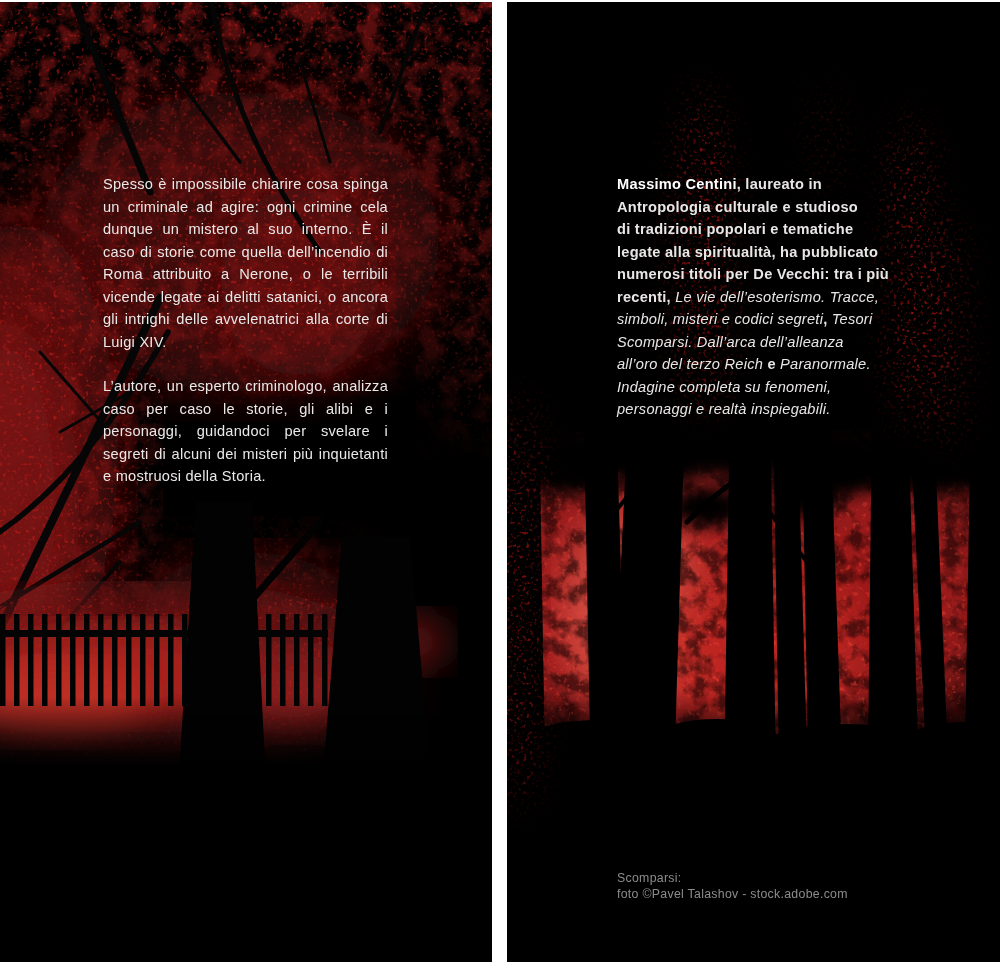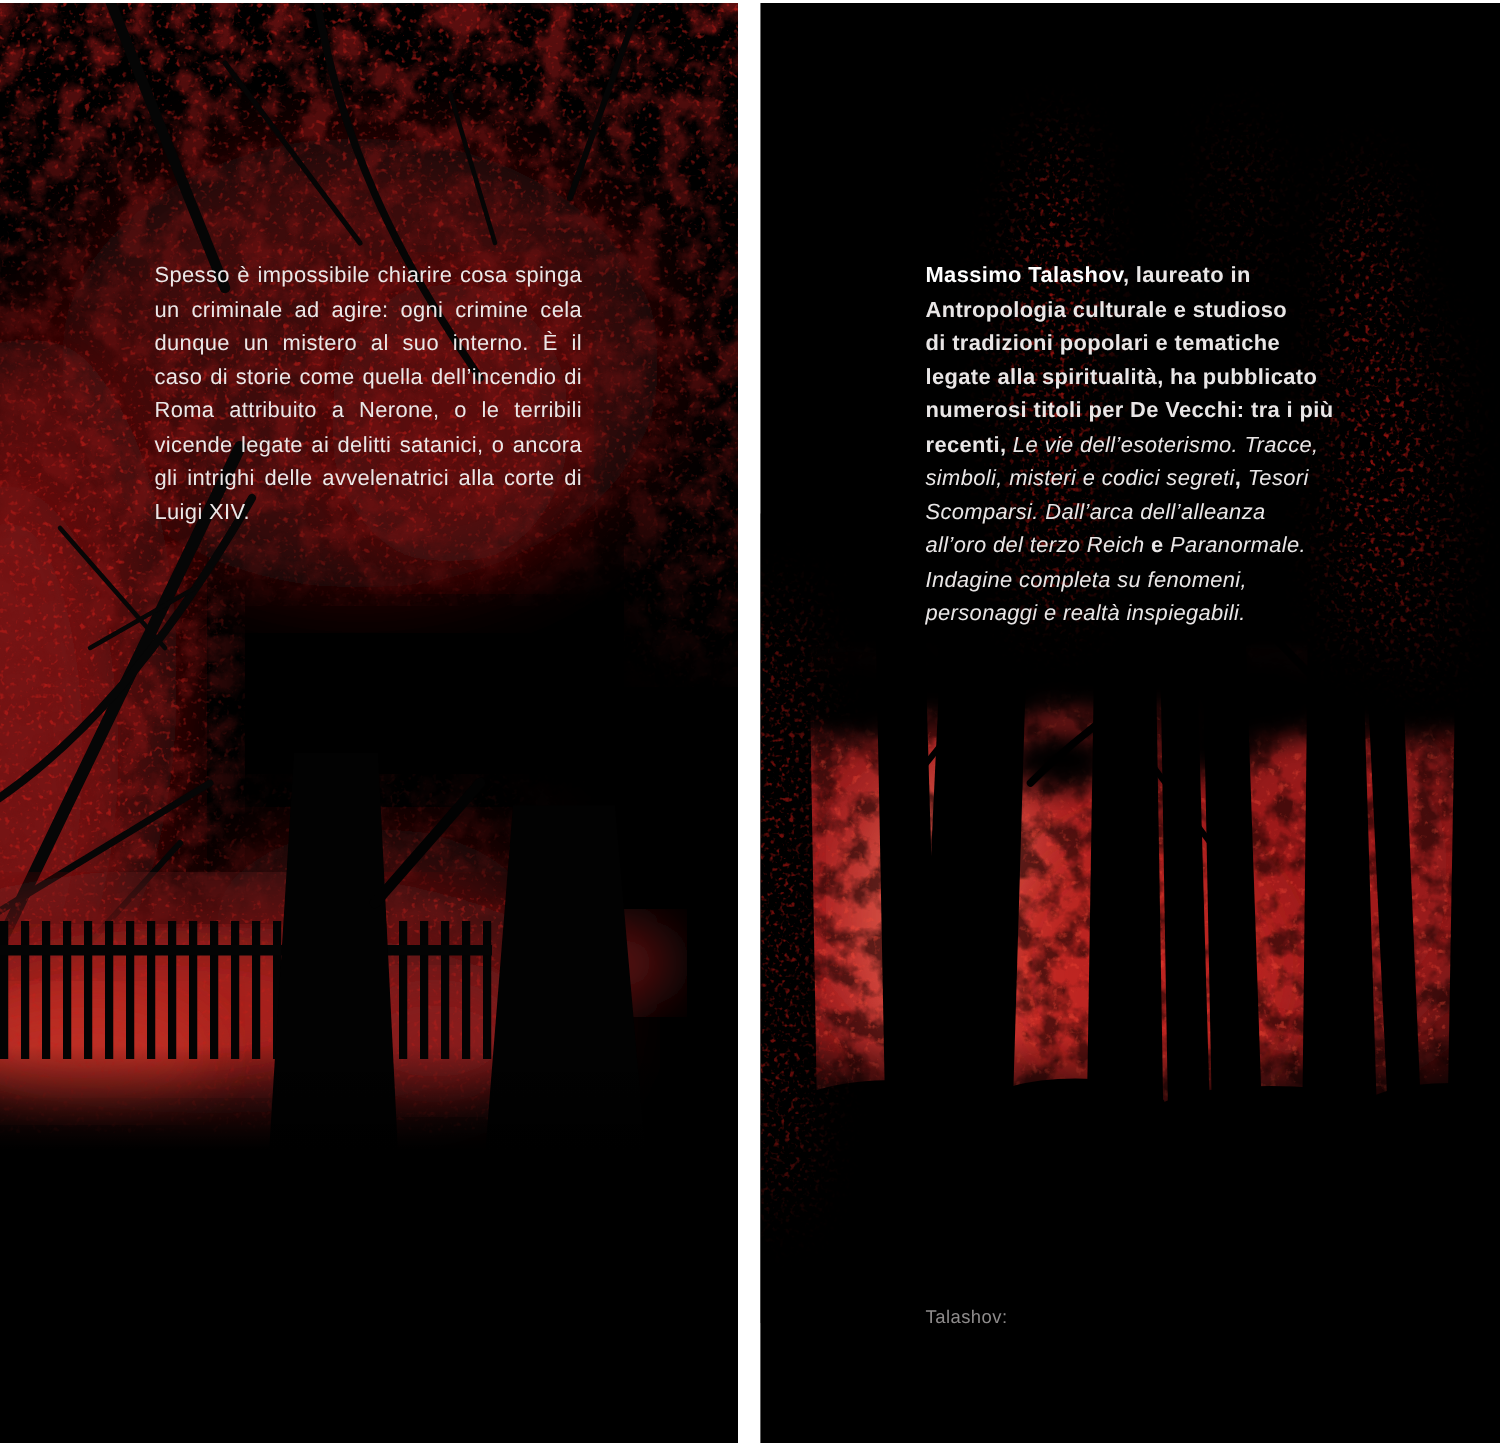--- a/index.html
+++ b/index.html
@@ -124,20 +124,21 @@
       <path d="M342 535 L410 535 L434 810 L320 810 Z"></path>
     </g>
     <path d="M250 600 L320 520" stroke="#020202" stroke-width="7" stroke-linecap="round" fill="none"></path>
 
     <rect x="0" y="695" width="492" height="140" fill="url(#LbotFade)"></rect>
     <rect x="0" y="805" width="492" height="155" fill="#000"></rect>
   </svg>
 
   <div class="textlayer blurb">
       <p>Spesso è impossibile chiarire cosa spinga un criminale ad agire: ogni crimine cela dunque un mistero al suo interno. È il caso di storie come quella dell’incendio di Roma attribuito a Nerone, o le terribili vicende legate ai delitti satanici, o ancora gli intrighi delle avvelenatrici alla corte di Luigi XIV.</p>
+      <p>L’autore, un esperto criminologo, analizza caso per caso le storie, gli alibi e i personaggi, guidandoci per svelare i segreti di alcuni dei misteri più inquietanti e mostruosi della Storia.</p>
     </div>
 </div>
 
 <div class="panel right">
   <svg class="art" viewBox="0 0 493 960" preserveAspectRatio="none" aria-hidden="true">
     <defs>
       <filter id="RmottleB" x="-2%" y="-2%" width="104%" height="104%" color-interpolation-filters="sRGB">
         <feTurbulence type="fractalNoise" baseFrequency="0.055" numOctaves="4" seed="6"></feTurbulence>
         <feColorMatrix type="matrix" values="0 0 0 0 0.08  0 0 0 0 0.01  0 0 0 0 0.01  2.6 2.6 0 0 -2.3"></feColorMatrix>
         <feGaussianBlur stdDeviation="0.4"></feGaussianBlur>
@@ -234,28 +235,29 @@
       <ellipse cx="340" cy="742" rx="80" ry="20"></ellipse>
       <ellipse cx="460" cy="738" rx="60" ry="18"></ellipse>
       <rect x="0" y="748" width="493" height="212"></rect>
     </g>
 
     <g mask="url(#RtrailM)">
       <rect x="0" y="60" width="493" height="810" filter="url(#RspeckC)" opacity="0.85"></rect>
     </g>
   </svg>
 
-  <div class="textlayer bio"><span class="run-bold">Massimo Talashov</span><span class="run-normal">, laureato in
+  <div class="textlayer bio"><span class="run-bold">Massimo Centini</span><span class="run-normal">, laureato in
 Antropologia culturale e studioso
 di tradizioni popolari e tematiche
 legate alla spiritualità, ha pubblicato
 numerosi titoli per De Vecchi: tra i più
 recenti, </span><span class="run-italic">Le vie dell’esoterismo. Tracce,
 simboli, misteri e codici segreti</span><span class="run-normal">, </span><span class="run-italic">Tesori
 Scomparsi. Dall’arca dell’alleanza
 all’oro del terzo Reich</span><span class="run-normal"> e </span><span class="run-italic">Paranormale.
 Indagine completa su fenomeni,
 personaggi e realtà inspiegabili.</span></div>
 
   <div class="textlayer credit">
-    <div>Talashov:</div>
+    <div>Scomparsi:</div>
+    <div>foto ©Pavel Talashov - stock.adobe.com</div>
   </div>
 </div>
 
 </body></html>

